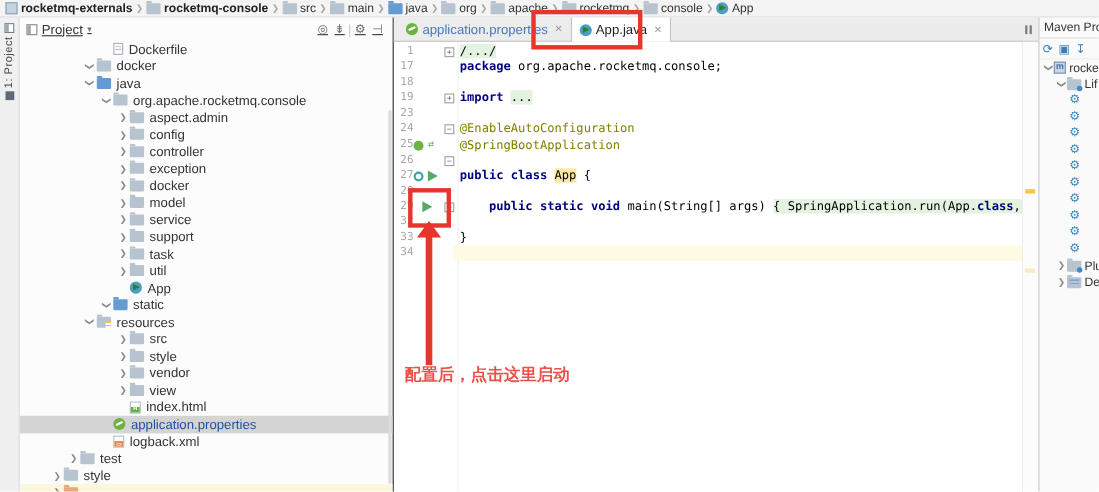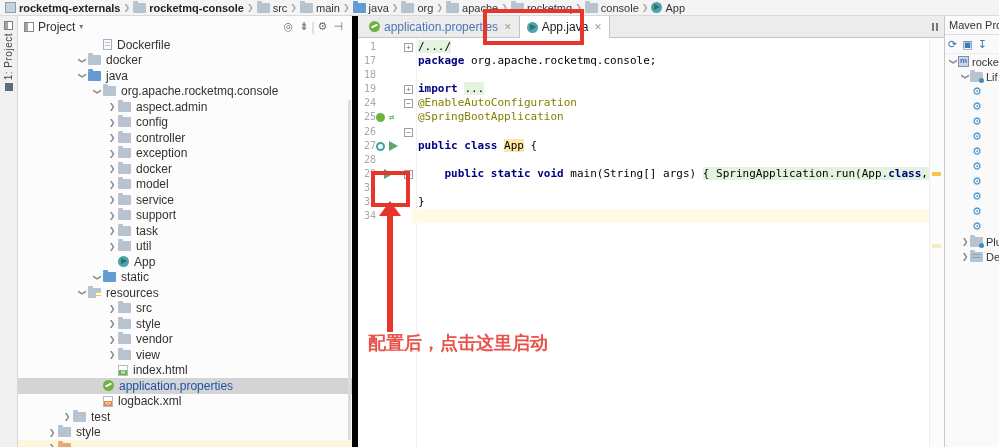--- a/index.html
+++ b/index.html
@@ -48,21 +48,21 @@
   
   .tool-strip{position:absolute;left:0;top:16px;width:18px;height:431px;background:#F0F0F0;
        border-right:1px solid #D8D8D8;box-sizing:border-box;display:flex;flex-direction:column;align-items:center;}
   .vtab{display:flex;flex-direction:column;align-items:center;margin-top:5px;gap:3px;}
   .vtab .wicon{width:9px;height:9px;border:1px solid #7E7E7E;box-sizing:border-box;background:#FFF;}
   .vtab .wicon::before{content:"";display:block;width:3px;height:7px;background:#9AA7B2;}
   .vtab-label{writing-mode:vertical-rl;transform:rotate(180deg);font-size:10px;color:#444;letter-spacing:.5px;}
   .vtab .sq{width:8px;height:8px;background:#5F6B76;}
   
   .project-panel{position:absolute;left:18px;top:16px;width:340px;height:431px;background:#FCFCFC;
-       border-right:6px solid #000000;box-sizing:border-box;overflow:hidden;}
+       border-right:1px solid #000000;box-sizing:border-box;overflow:hidden;text-decoration:underline;}
   .panel-header{height:21px;display:flex;align-items:center;padding:0 6px;gap:4px;font-size:12px;color:#333;}
   .panel-header .wicon{width:10px;height:10px;border:1px solid #888;box-sizing:border-box;background:#FFF;flex:none;}
   .panel-header .wicon::before{content:"";display:block;width:3px;height:8px;background:#9AA7B2;}
   .panel-header .caret{font-size:8px;color:#777;}
   .panel-header .spacer{flex:1;}
   .hicon{color:#6E6E6E;font-size:11px;padding:0 3px;cursor:pointer;}
   .hsep{color:#C9C9C9;}
   .tree{position:absolute;left:0;right:0;top:21px;bottom:0;font-size:12px;}
   .tree-row{height:15.5px;display:flex;align-items:center;white-space:nowrap;cursor:default;}
   .tree-row.selected{background:#D4D4D4;}
@@ -123,21 +123,21 @@
   .gear{color:#3E8DC5;font-size:11px;line-height:11px;}
   
   .red-box{position:absolute;border:4px solid var(--accent-red,#E8352B);z-index:20;}
   .red-box.tab-box{left:483px;top:9px;width:93px;height:28px;}
   .red-box.run-box{left:371px;top:171px;width:31px;height:28px;}
   .arrow-head{position:absolute;left:379px;top:201px;width:0;height:0;z-index:20;
        border-left:11px solid transparent;border-right:11px solid transparent;
        border-bottom:15px solid var(--accent-red,#E8352B);}
   .arrow-shaft{position:absolute;left:387px;top:214px;width:6px;height:118px;
        background:var(--accent-red,#E8352B);z-index:20;}
-  .annotation-text{position:absolute;left:368px;top:331px;font-size:18px;font-weight:bold;
+  .annotation-text{position:absolute;left:368px;top:331px;font-size:15px;font-weight:bold;
        color:var(--annot-red,#E95149);z-index:20;white-space:nowrap;}
 </style>
 </head>
 <body>
 
 <div class="breadcrumbs">
     <span class="bc-item bold">
       <span class="ti project"></span>
       <span class="bc-label">rocketmq-externals</span>
     </span>
@@ -365,20 +365,21 @@
     <div class="stripe-top">
         <i></i>
         <i></i>
       </div>
   </div>
   <div class="code-area">
       <div class="cline"><span class="lnum">1</span><span class="fmark">+</span><span class="codetext"><span class="s-fold">/.../</span></span></div>
       <div class="cline"><span class="lnum">17</span><span class="codetext"><span class="s-kw">package</span><span class="s-plain"> org.apache.rocketmq.console;</span></span></div>
       <div class="cline"><span class="lnum">18</span><span class="codetext"></span></div>
       <div class="cline"><span class="lnum">19</span><span class="fmark">+</span><span class="codetext"><span class="s-kw">import</span><span class="s-plain"> </span><span class="s-fold">...</span></span></div>
+      <div class="cline"><span class="lnum">23</span><span class="codetext"></span></div>
       <div class="cline"><span class="lnum">24</span><span class="fmark">−</span><span class="codetext"><span class="s-ann">@EnableAutoConfiguration</span></span></div>
       <div class="cline"><span class="lnum">25</span><span class="gi gi-spring-bean" style="left: 18px;"></span><span class="gi gi-spring-refresh" style="left: 31px;">⇄</span><span class="codetext"><span class="s-ann">@SpringBootApplication</span></span></div>
       <div class="cline"><span class="lnum">26</span><span class="fmark">−</span></div>
       <div class="cline"><span class="lnum">27</span><span class="gi gi-run-class" style="left: 18px;"></span><span class="gi gi-run" style="left: 31px;"></span><span class="codetext"><span class="s-kw">public class </span><span class="s-hl">App</span><span class="s-plain"> {</span></span></div>
       <div class="cline"><span class="lnum">28</span><span class="codetext"></span></div>
       <div class="cline"><span class="lnum">29</span><span class="gi gi-run" style="left: 26px;"></span><span class="fmark">+</span><span class="codetext"><span class="s-plain">    </span><span class="s-kw">public static void</span><span class="s-plain"> main(String[] args) </span><span class="s-fold">{ SpringApplication.run(App.</span><span class="s-fold-kw">class</span><span class="s-fold">, args); }</span></span></div>
       <div class="cline"><span class="lnum">32</span><span class="codetext"></span></div>
       <div class="cline"><span class="lnum">33</span><span class="codetext"><span class="s-plain">}</span></span></div>
       <div class="cline caret"><span class="lnum">34</span><span class="codetext"></span></div>
     </div>

